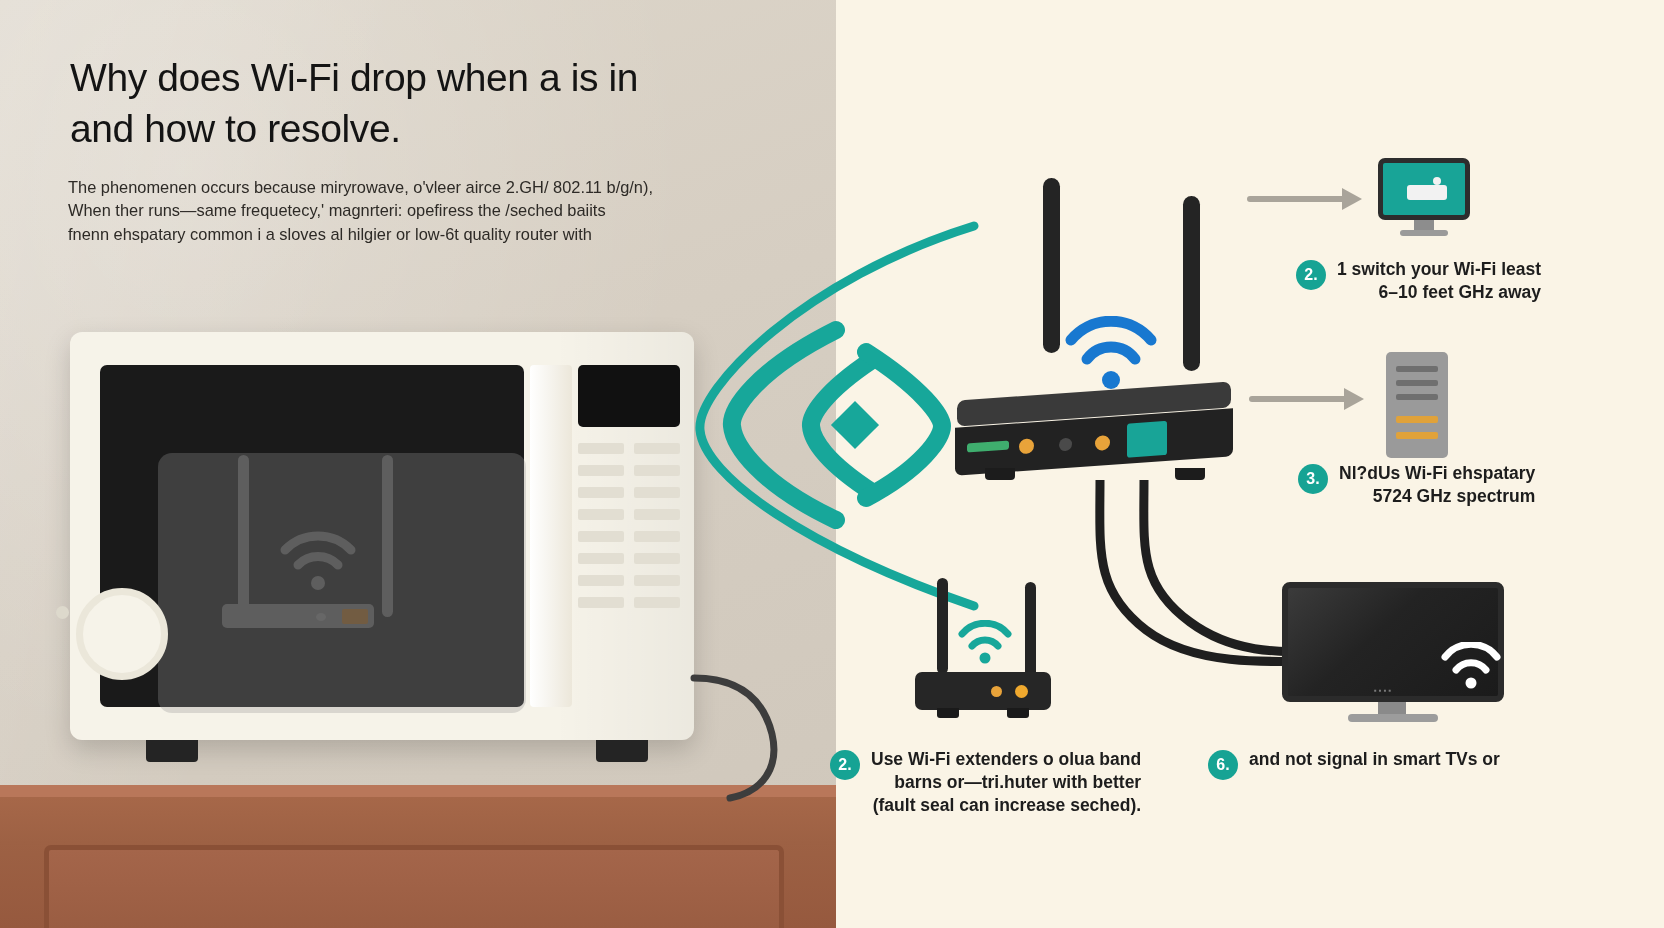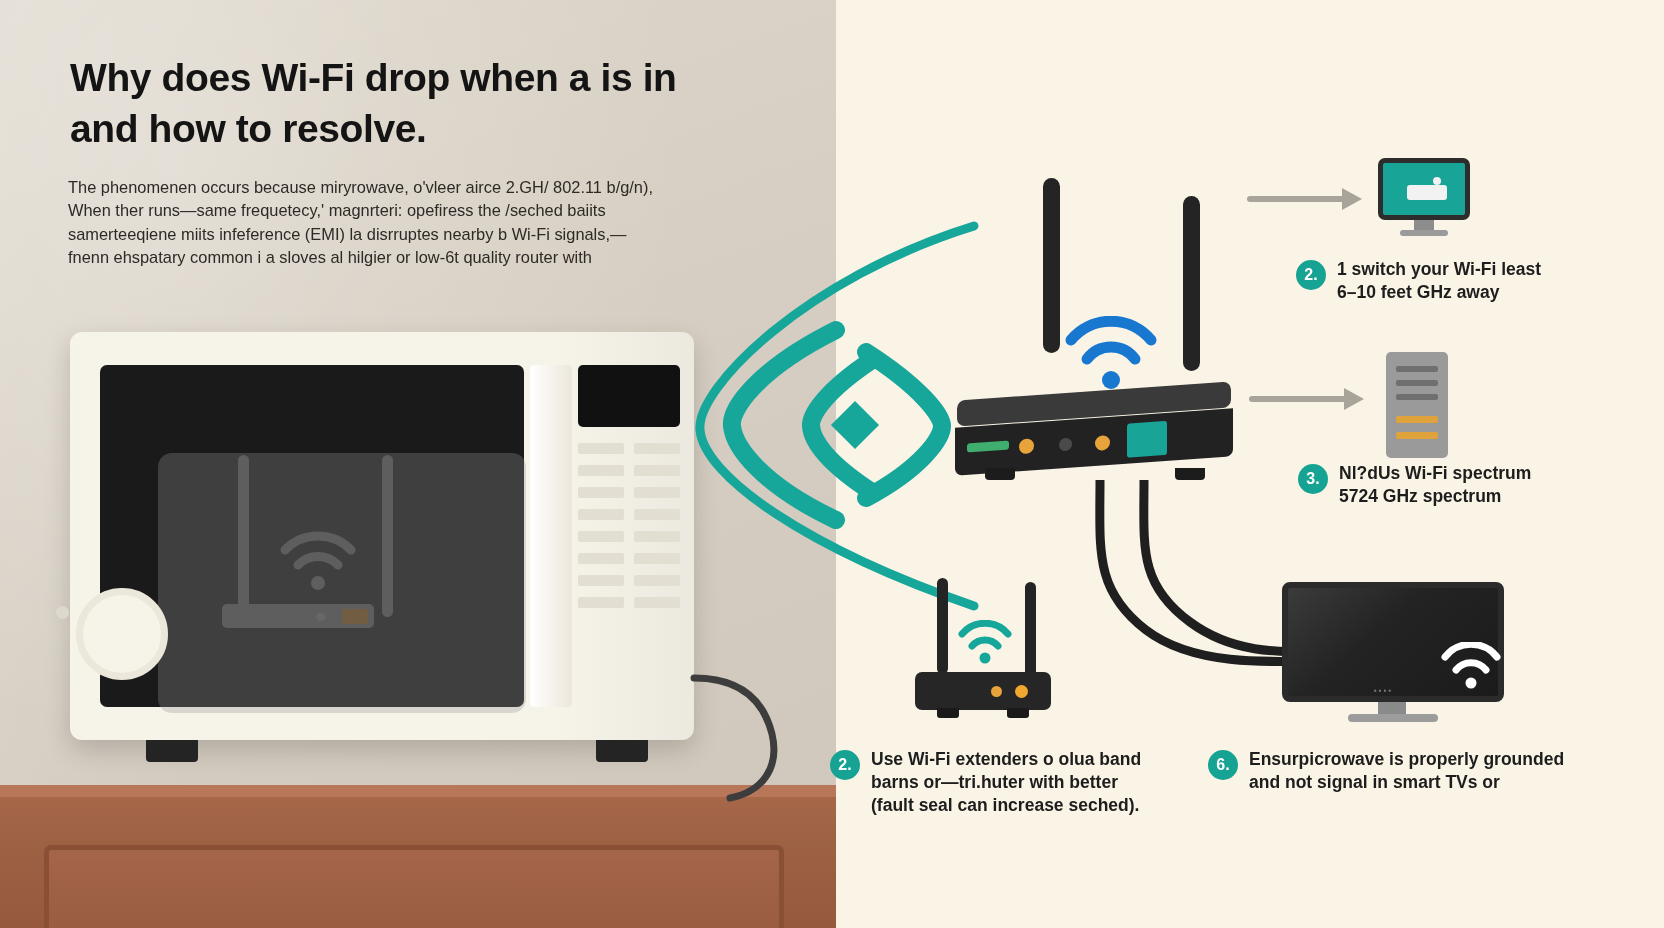--- a/index.html
+++ b/index.html
@@ -32,21 +32,21 @@
   .table-drawer{
     position:absolute;left:44px;top:845px;width:740px;height:83px;
     border:5px solid #8a5036;border-bottom:none;border-radius:7px 7px 0 0;
     background:linear-gradient(180deg,#a4654a,#9a5d42);
     box-sizing:border-box;
   }
 
   
   .headline{
     position:absolute;left:70px;top:52px;width:640px;
-    font-size:39px;line-height:1.32;font-weight:bold;color:#141414;
+    font-size:39px;line-height:1.32;font-weight:normal;color:#141414;
     letter-spacing:-.4px;
   }
   .body-copy{
     position:absolute;left:68px;top:176px;width:650px;
     font-size:16.4px;line-height:1.42;color:#2d2a26;
   }
   .body-copy p{margin:0;}
 
   
   .microwave{
@@ -197,21 +197,21 @@
 
   
   .callout{position:absolute;display:flex;align-items:flex-start;gap:11px;}
   .badge{
     flex:0 0 auto;width:30px;height:30px;border-radius:50%;
     background:#16a394;color:#ffffff;font-size:16px;font-weight:bold;
     display:flex;align-items:center;justify-content:center;
     margin-top:2px;
   }
   .callout-text{
-    font-size:17.5px;line-height:1.30;color:#1d1d1d;font-weight:bold;
+    font-size:17.5px;line-height:1.30;color:#1d1d1d;font-weight:bold;text-align:right;
   }
   .callout-text div{white-space:nowrap;}
 
   .co-2{left:1296px;top:258px;}
   .co-3{left:1298px;top:462px;}
   .co-bottom-left{left:830px;top:748px;}
   .co-bottom-right{left:1208px;top:748px;}
 </style>
 </head>
 <body>
@@ -219,21 +219,20 @@
 <div class="stage">
 
   <div class="left-panel">
     <div class="wall-texture"></div>
 
     <div class="headline">Why does Wi-Fi drop when a is in and how to resolve.</div>
 
     <div class="body-copy">
       <p>The phenomenen occurs because miryrowave, o'vleer airce 2.GH/ 802.11 b/g/n),</p>
       <p>When ther runs—same frequetecy,' magnrteri: opefiress the /seched baiits</p>
-      <p>samerteeqiene miits infeference (EMI) la disrruptes nearby b Wi-Fi signals,—</p>
       <p>fnenn ehspatary common i a sloves al hilgier or low-6t quality router with</p>
     </div>
 
     <div class="table-top"></div>
     <div class="table-edge"></div>
     <div class="table-drawer"></div>
 
     <div class="microwave">
       <div class="mw-body-shade"></div>
       <div class="mw-door">
@@ -414,35 +413,34 @@
     <div class="badge">2.</div>
     <div class="callout-text">
       <div>1 switch your Wi-Fi least</div>
       <div>6–10 feet GHz away</div>
     </div>
   </div>
 
   <div class="callout co-3">
     <div class="badge">3.</div>
     <div class="callout-text">
-      <div>Nl?dUs Wi-Fi spectrum</div>
+      <div>Nl?dUs Wi-Fi ehspatary</div>
       <div>5724 GHz  spectrum</div>
     </div>
   </div>
 
   <div class="callout co-bottom-left">
     <div class="badge">2.</div>
     <div class="callout-text">
       <div>Use Wi-Fi extenders o olua band</div>
       <div>barns or—tri.huter with better</div>
       <div>(fault seal can increase seched).</div>
     </div>
   </div>
 
   <div class="callout co-bottom-right">
     <div class="badge">6.</div>
     <div class="callout-text">
-      <div>Ensurpicrowave is properly grounded</div>
       <div>and not signal in smart TVs or</div>
     </div>
   </div>
 
 </div>
 
 </body></html>

